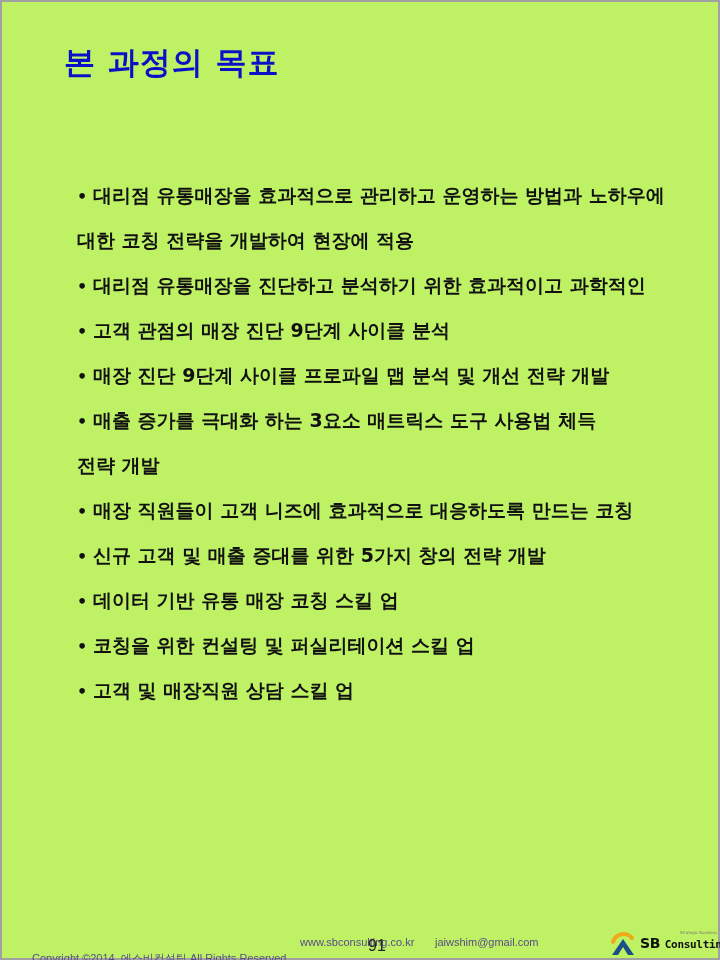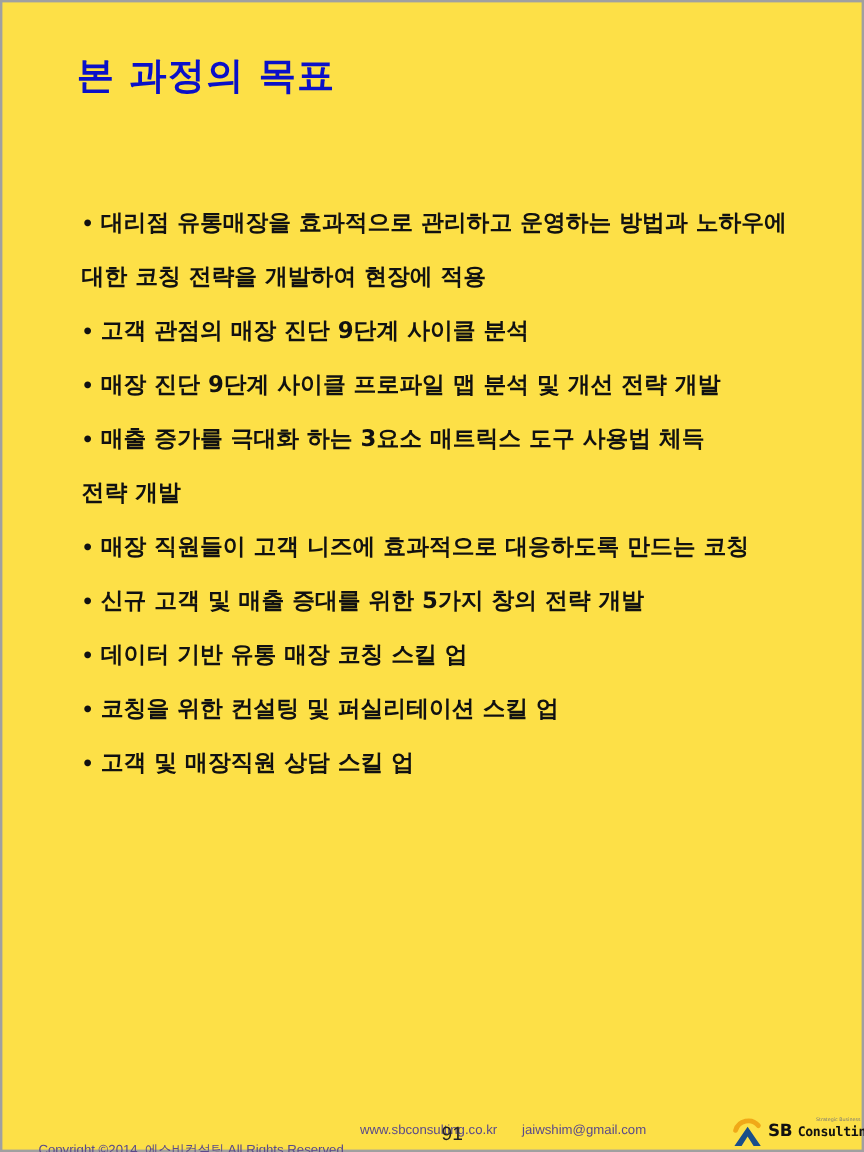--- a/index.html
+++ b/index.html
@@ -16,38 +16,38 @@
     }
     .slide {
       position: absolute;
       left: 0; top: 0;
       width: 716px;
       height: 956px;
       border-top: 2px solid #a0a0a0;
       border-left: 2px solid #a0a0a0;
       border-right: 2px solid #a0a0a0;
       border-bottom: 2px solid #a0a0a0;
-      background: #fde047;
+      background: #bef264;
     }
     .title {
       position: absolute;
       left: 62px;
       top: 40px;
       font-size: 31px;
       font-weight: bold;
       color: #0a10c8;
       letter-spacing: 1px;
       margin: 0;
     }
     .goals {
       position: absolute;
       left: 64px;
       top: 164px;
       width: 600px;
-      margin: 2px;
+      margin: 11px;
       padding: 0;
       list-style: none;
     }
     .goal-line {
       font-size: 19px;
       font-weight: bold;
       color: #111111;
       height: 45px;
       line-height: 37px;
       white-space: nowrap;
@@ -117,20 +117,21 @@
 </head>
 <body>
 
 <div class="slide">
   <h1 class="title">본 과정의 목표</h1>
 
   <ul class="goals">
     <li class="goal-line"><span class="bullet">•</span><span>대리점 유통매장을 효과적으로 관리하고 운영하는 방법과 노하우에</span></li>
     <li class="goal-line"><span>대한 코칭 전략을 개발하여 현장에 적용</span></li>
 
+    <li class="goal-line"><span class="bullet">•</span><span>대리점 유통매장을 진단하고 분석하기 위한 효과적이고 과학적인</span></li>
 
     <li class="goal-line"><span class="bullet">•</span><span>고객 관점의 매장 진단 9단계 사이클 분석</span></li>
 
     <li class="goal-line"><span class="bullet">•</span><span>매장 진단 9단계 사이클 프로파일 맵 분석 및 개선 전략 개발</span></li>
 
     <li class="goal-line"><span class="bullet">•</span><span>매출 증가를 극대화 하는 3요소 매트릭스 도구 사용법 체득</span></li>
 
     <li class="goal-line"><span>전략 개발</span></li>
     <li class="goal-line"><span class="bullet">•</span><span>매장 직원들이 고객 니즈에  효과적으로 대응하도록 만드는 코칭</span></li>
 

